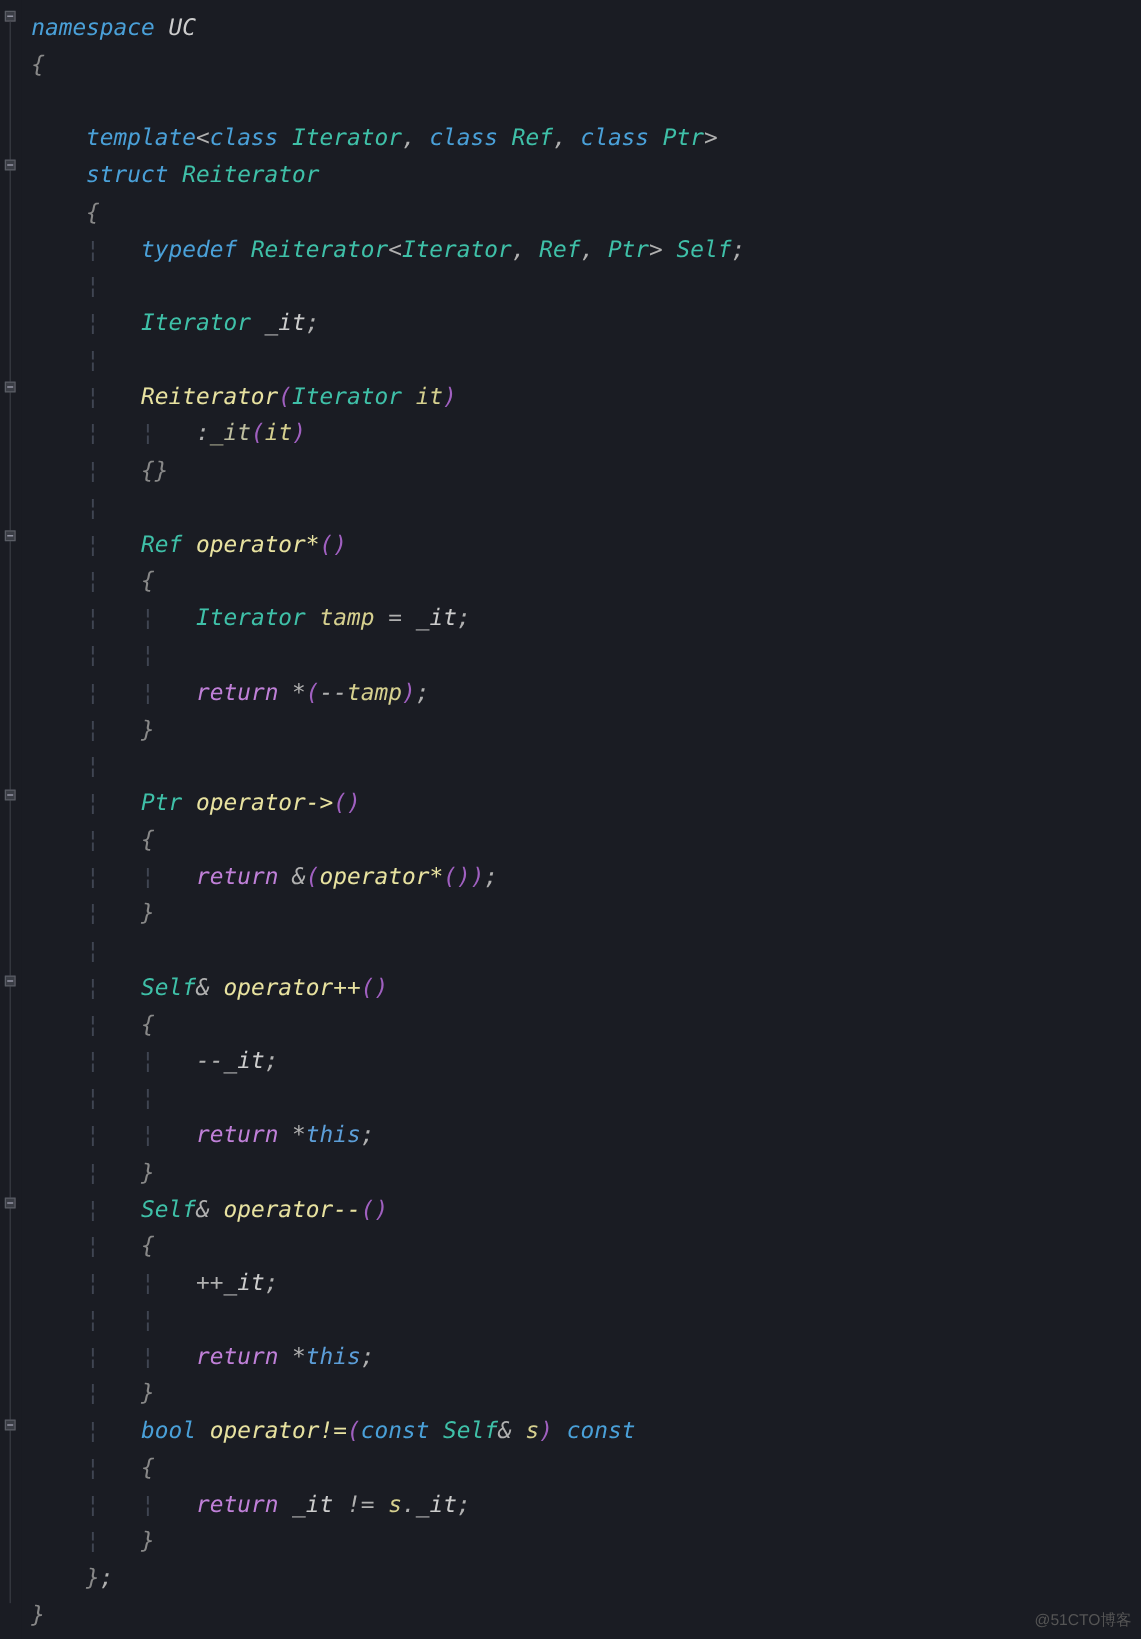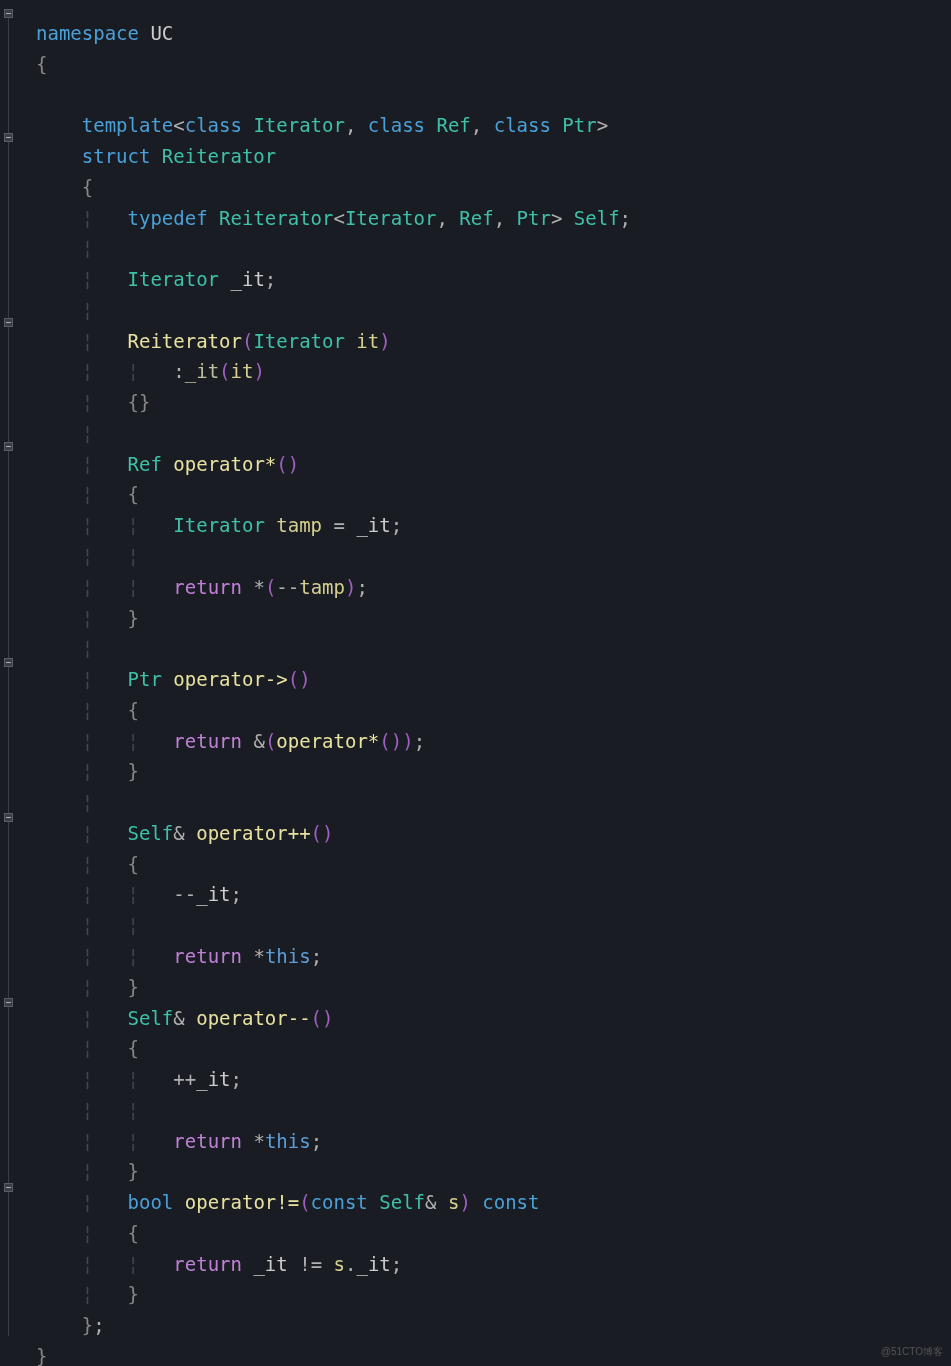--- a/index.html
+++ b/index.html
@@ -41,45 +41,46 @@
   .fold::before { 
     left: 1px; right: 1px; top: 3px; height: 1px;
   }
   .vline {
     position: absolute;
     left: 8px;
     width: 1px;
     background: #3a3d45;
   }
   pre.code {
-    margin: 18px;
+    margin: 8px;
     padding: 0;
     white-space: pre;
     color: #ccc;
     flex: 1;
     position: relative;
+    font-style: italic;
   }
   .kw   { color: #4aa0d8; }   
   .type { color: #3fc0a8; }   
   .id   { color: #d6d08f; }   
   .func { color: #e8e2a0; }   
   .op   { color: #b0b0b0; }   
   .brace{ color: #888; }
   .paren{ color: #a060c0; }
   .plain{ color: #ccc; }
   .ns   { color: #ccc; }
   .kwthis { color: #5c9ed8; }
   .member { color: #bfbfa0; }
   .retk { color: #c080d8; }
   .watermark {
     position: absolute;
     right: 8px;
     bottom: 6px;
     color: #555;
-    font-size: 10px;
+    font-size: 13px;
     font-family: sans-serif;
   }
   .ig { color:#404552; } 
 </style>
 </head>
 <body>
 
 <div class="code-container">
   <div class="gutter">
     <div class="fold" style="top:9px;"></div>

